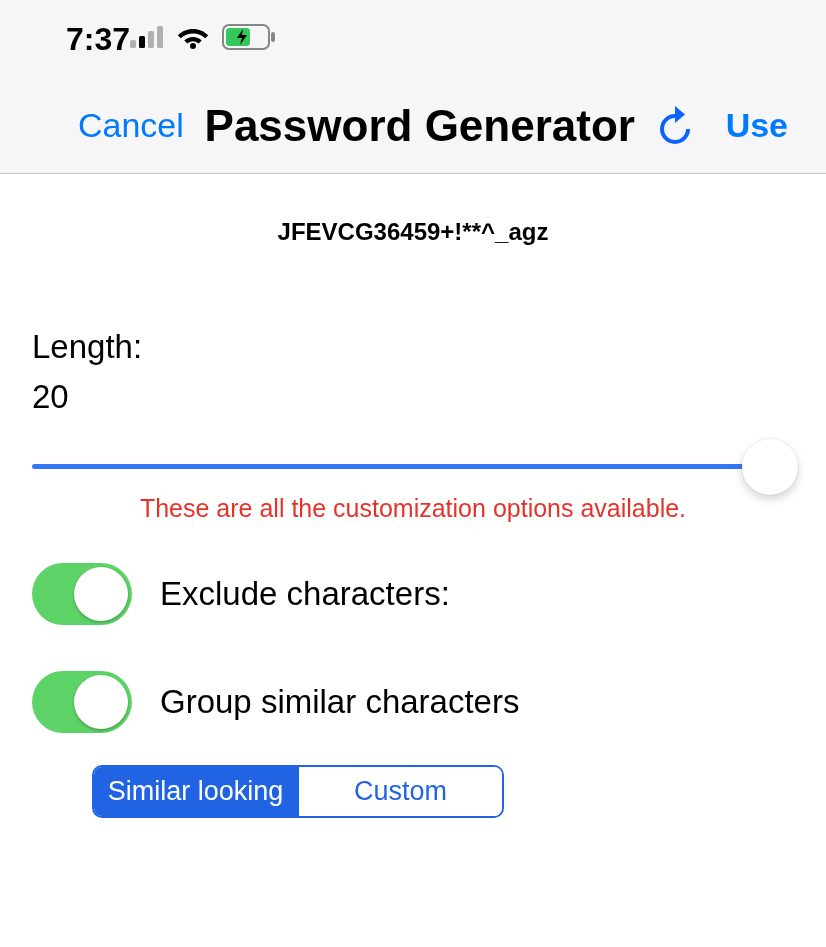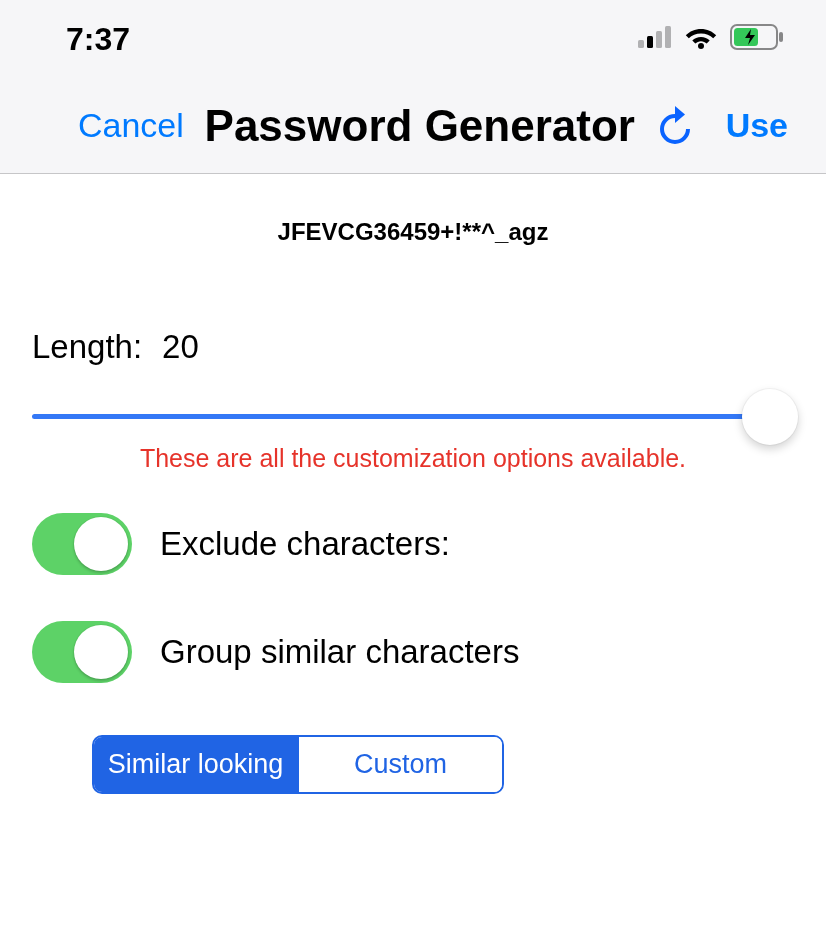--- a/index.html
+++ b/index.html
@@ -10,21 +10,21 @@
     background: #fff;
     color: #000;
     -webkit-font-smoothing: antialiased;
   }
 
   
   .status-bar {
     height: 78px;
     display: flex;
     align-items: center;
-    justify-content: space-between;
+    justify-content: flex-start;
     padding: 0 42px 0 66px;
     background: #f6f6f8;
   }
   .status-time { font-size: 32px; font-weight: 600; }
   .status-icons { display: flex; align-items: center; gap: 12px; }
 
   
   .nav-bar {
     height: 96px;
     display: flex;
@@ -72,23 +72,24 @@
     width: 54px; height: 54px;
     border-radius: 50%;
     background: #fff;
     box-shadow: 0 2px 3px rgba(0,0,0,0.2), 0 0 0 1px rgba(0,0,0,0.04);
     transition: left .2s;
   }
   .switch.on .knob { left: 42px; }
 
   
   .length-row {
-    display: flex; align-items: flex-end; gap: 20px;
+    display: flex; align-items: flex-start; gap: 12px;
     font-size: 33px;
     padding: 38px 0 20px;
+    flex-direction: column;
   }
 
   
   .slider-wrap {
     position: relative;
     height: 60px;
     margin: 0 -32px 0 -32px;
     padding: 0 32px;
   }
   .slider-track {
@@ -127,22 +128,21 @@
   .option-label { font-size: 33px; }
 
   
   .segmented-block { padding-left: 60px; }
   .segmented {
     display: flex;
     border: 2px solid #2064e4;
     border-radius: 10px;
     overflow: hidden;
     width: 412px;
-    height: 59px;
-    margin-top: 20px;
+    height: 53px;
   }
   .segmented .seg {
     flex: 1;
     display: flex; align-items: center; justify-content: center;
     font-size: 27px;
     color: #2064e4;
     background: #fff;
   }
   .segmented .seg.active {
     background: #2064e4;

